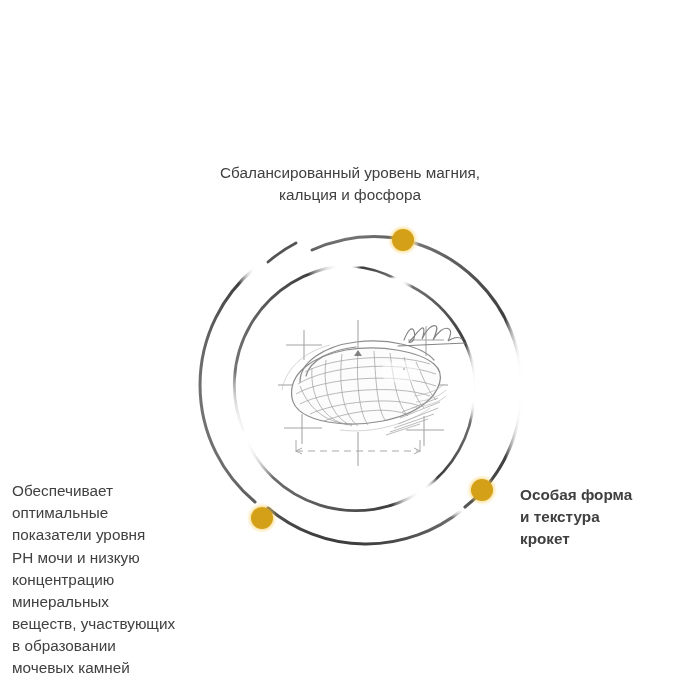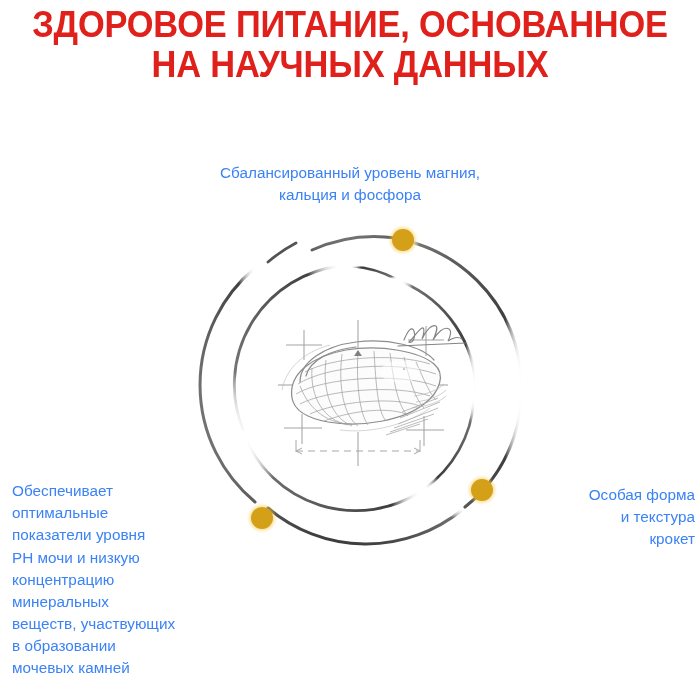--- a/index.html
+++ b/index.html
@@ -28,31 +28,31 @@
     letter-spacing:-0.2px;
     transform:scaleX(0.93);
     transform-origin:center top;
     white-space:nowrap;
     margin-bottom:3px;
   }
 
   
   .callout{
     position:absolute;
-    color:#3b82f6;
+    color:#404040;
     font-size:15.3px;
     line-height:1.45;
     font-weight:normal;
     white-space:pre-line;
   }
   .callout-top{
     left:150px;top:162px;width:400px;text-align:center;
   }
   .callout-right{
-    left:520px;top:484px;width:175px;text-align:right;
+    left:520px;top:484px;width:175px;text-align:left;font-weight:bold;
   }
   .callout-left{
     left:12px;top:480px;width:265px;
   }
 
   
   .rings{position:absolute;left:0;top:0;width:700px;height:700px;}
 
   
   .dot{
@@ -60,24 +60,20 @@
     border-radius:50%;
     background:#d3a017;
     box-shadow:0 0 3px 2px rgba(245,205,90,0.55);
   }
 </style>
 </head>
 <body>
 
 <div class="canvas">
 
-  <div class="title-block">
-    <span class="title-line">ЗДОРОВОЕ ПИТАНИЕ, ОСНОВАННОЕ</span>
-    <span class="title-line">НА НАУЧНЫХ ДАННЫХ</span>
-  </div>
 
   <svg class="rings" viewBox="0 0 700 700">
     <defs>
 
       <linearGradient id="fadeA" x1="0" y1="0" x2="1" y2="0">
         <stop offset="0%" stop-color="#ffffff" stop-opacity="0"></stop>
         <stop offset="14%" stop-color="#6a6a6a" stop-opacity="0.95"></stop>
         <stop offset="86%" stop-color="#3f3f3f" stop-opacity="1"></stop>
         <stop offset="100%" stop-color="#ffffff" stop-opacity="0"></stop>
       </linearGradient>

